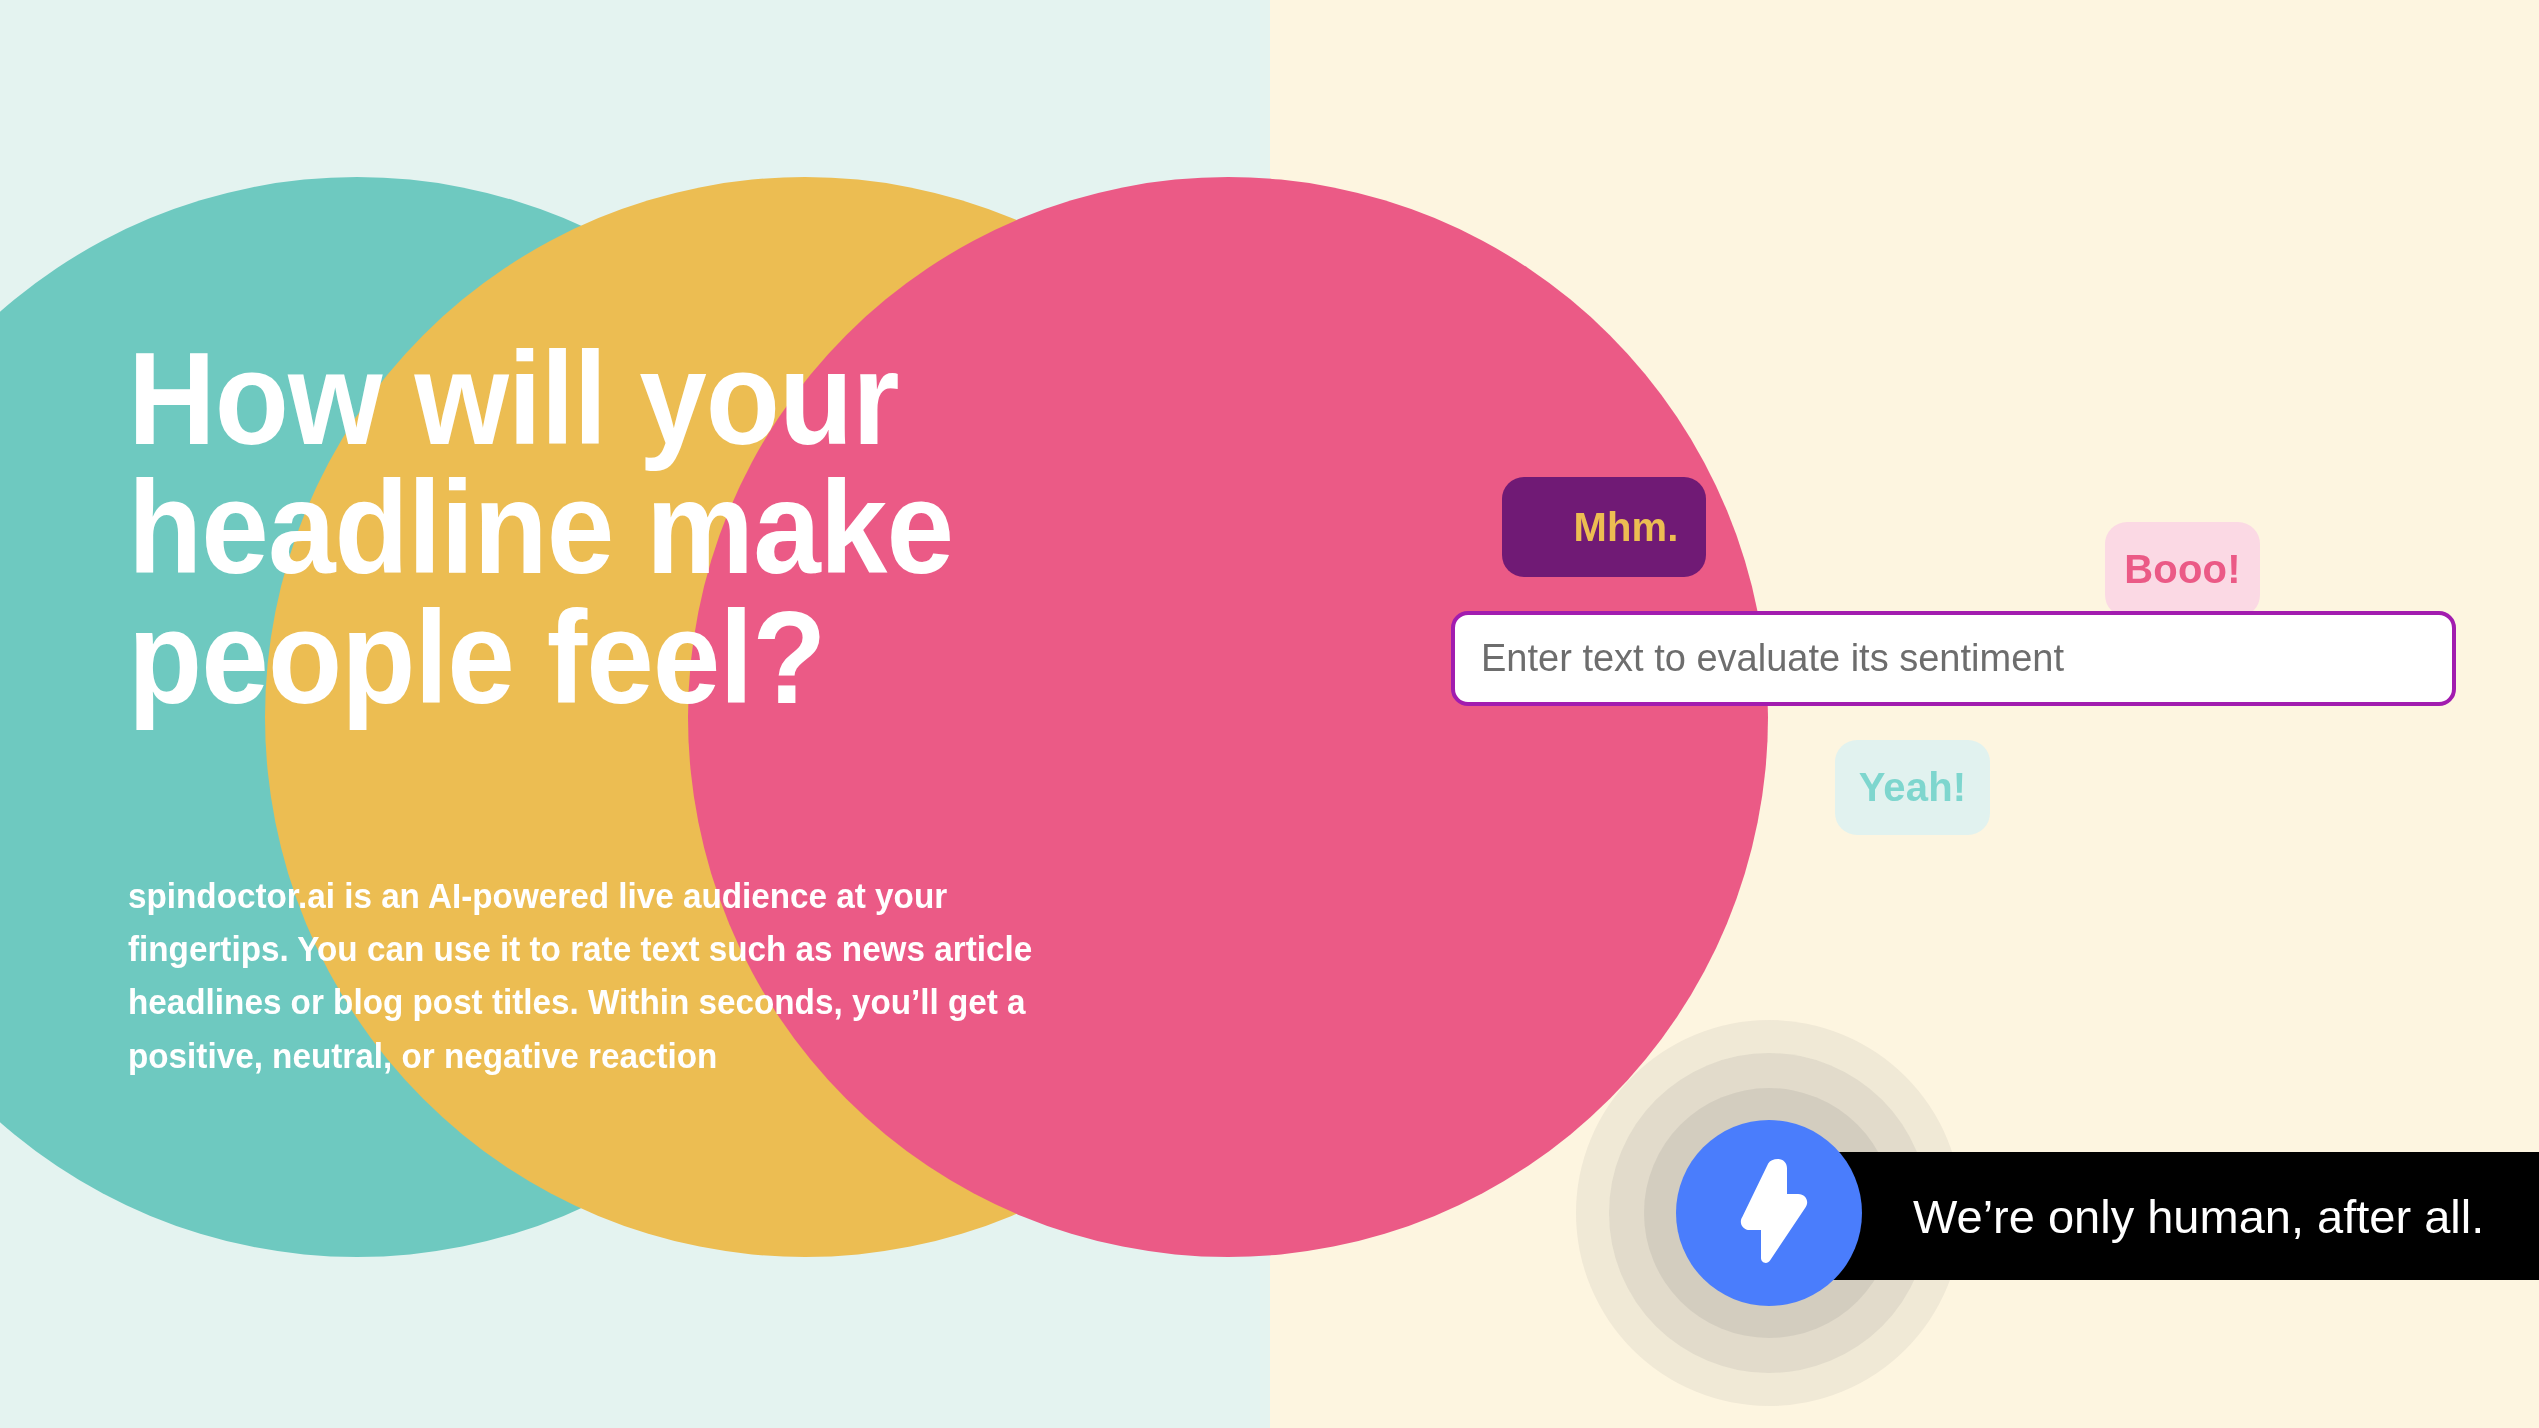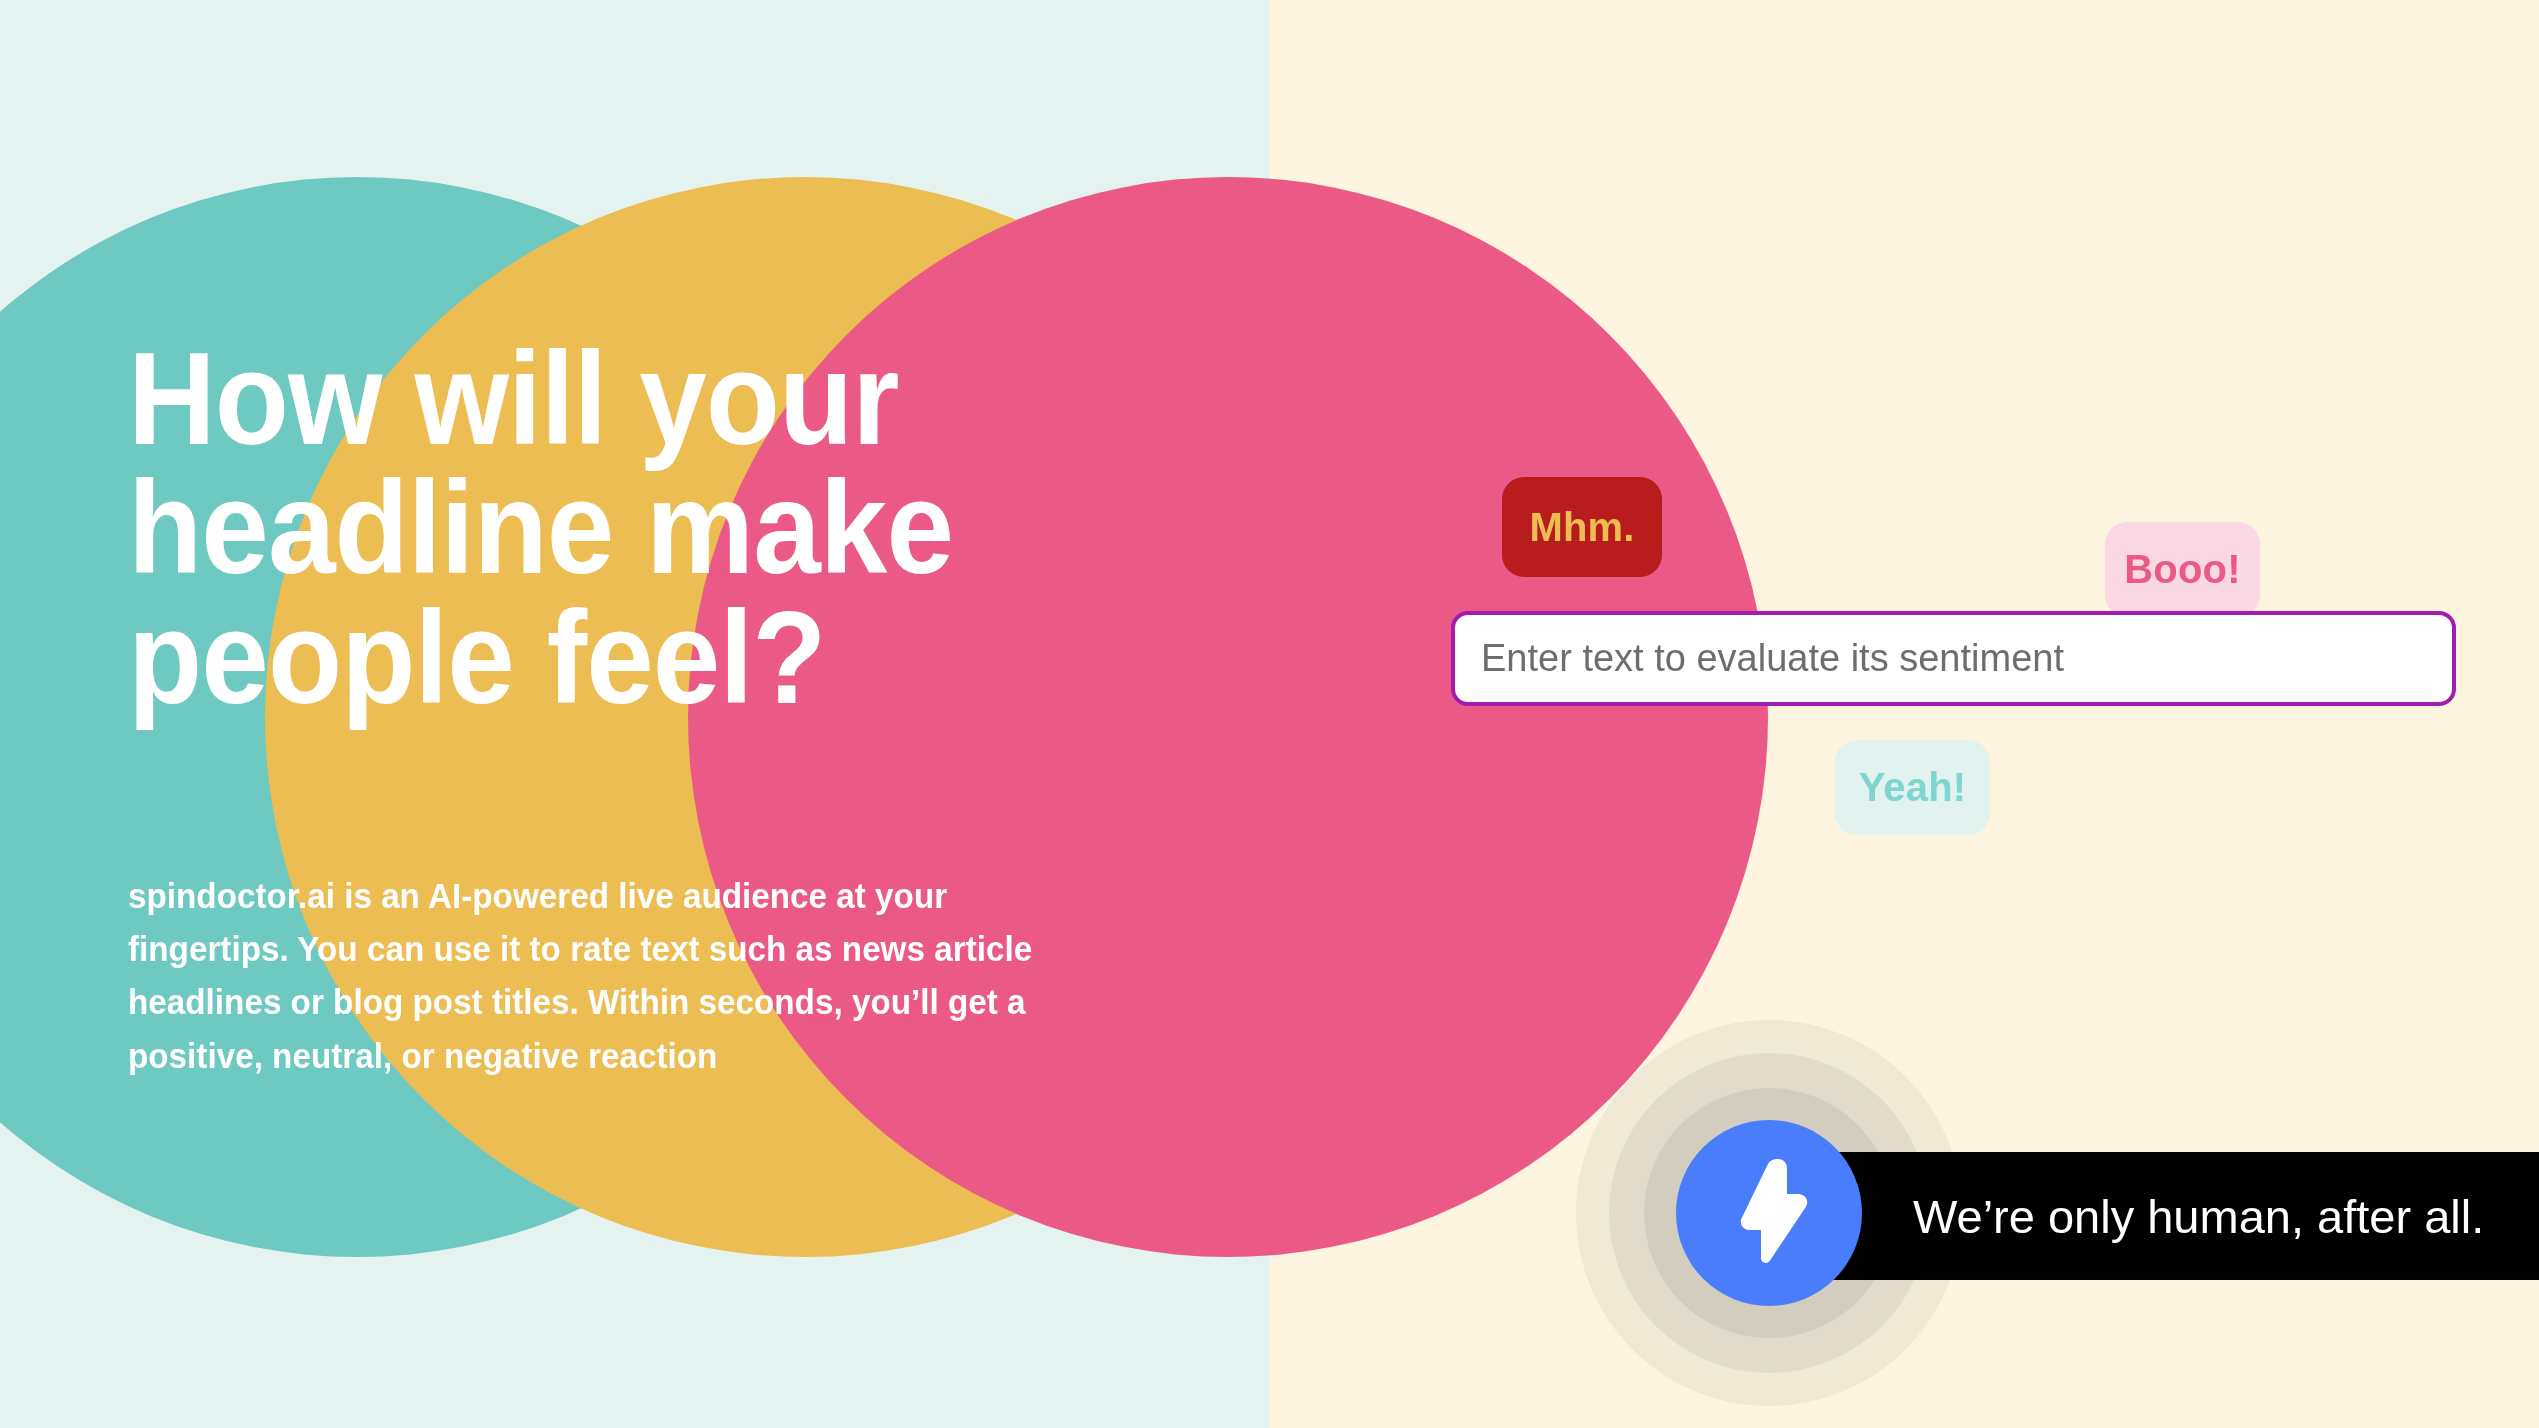--- a/index.html
+++ b/index.html
@@ -94,22 +94,23 @@
     justify-content: center;
     border-radius: 22px;
     font-weight: 700;
     font-family: "Liberation Sans Narrow", "Liberation Sans", sans-serif;
     font-size: 40px;
     letter-spacing: 0.2px;
   }
   .badge-mhm {
     left: 1502px; top: 477px;
     width: 160px; height: 100px;
-    background: #b91c1c;
+    background: #701a75;
     color: #ecbd52;
+    padding-left: 44px;
   }
   .badge-booo {
     left: 2105px; top: 522px;
     width: 155px; height: 95px;
     background: #fbd9e4;
     color: #eb5a86;
   }
   .badge-yeah {
     left: 1835px; top: 740px;
     width: 155px; height: 95px;

